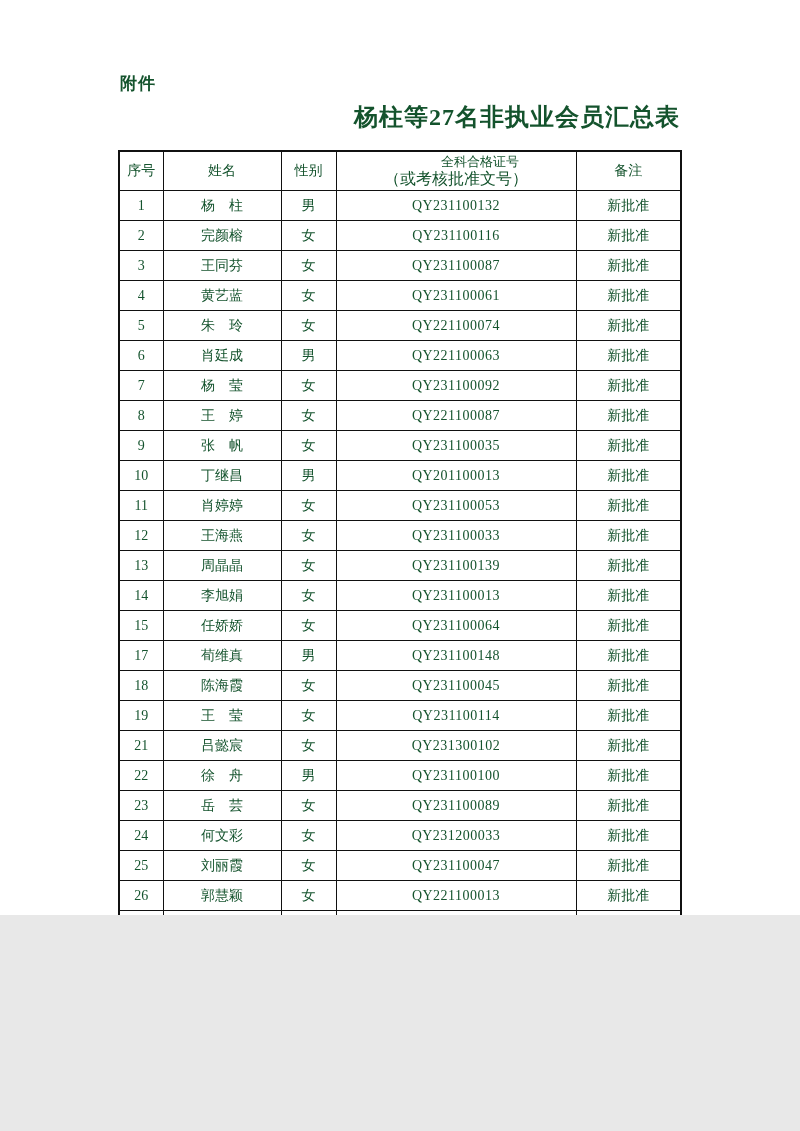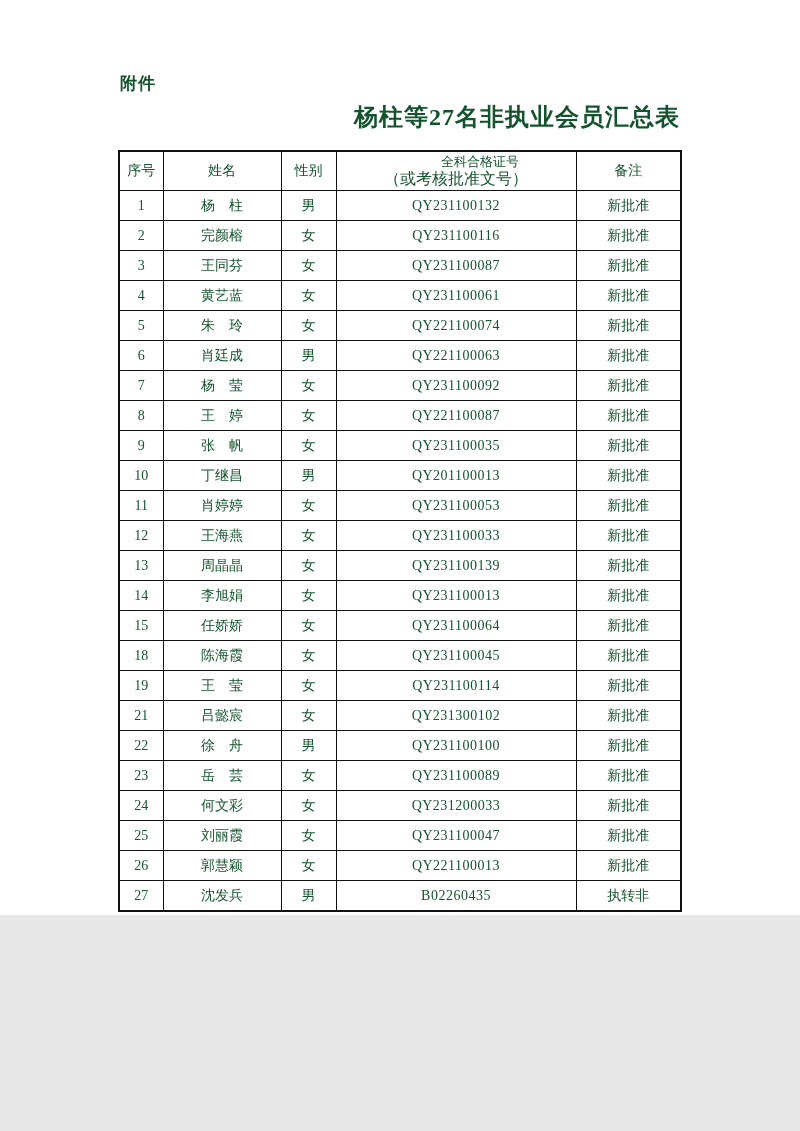--- a/index.html
+++ b/index.html
@@ -211,20 +211,27 @@
 
   <tr>
     <td class="cell-index">15</td>
     <td class="cell-name">任娇娇</td>
     <td class="cell-gender">女</td>
     <td class="cell-cert">QY231100064</td>
     <td class="cell-remark">新批准</td>
   </tr>
 
 
+  <tr>
+    <td class="cell-index">17</td>
+    <td class="cell-name">荀维真</td>
+    <td class="cell-gender">男</td>
+    <td class="cell-cert">QY231100148</td>
+    <td class="cell-remark">新批准</td>
+  </tr>
 
   <tr>
     <td class="cell-index">18</td>
     <td class="cell-name">陈海霞</td>
     <td class="cell-gender">女</td>
     <td class="cell-cert">QY231100045</td>
     <td class="cell-remark">新批准</td>
   </tr>
 
   <tr>

